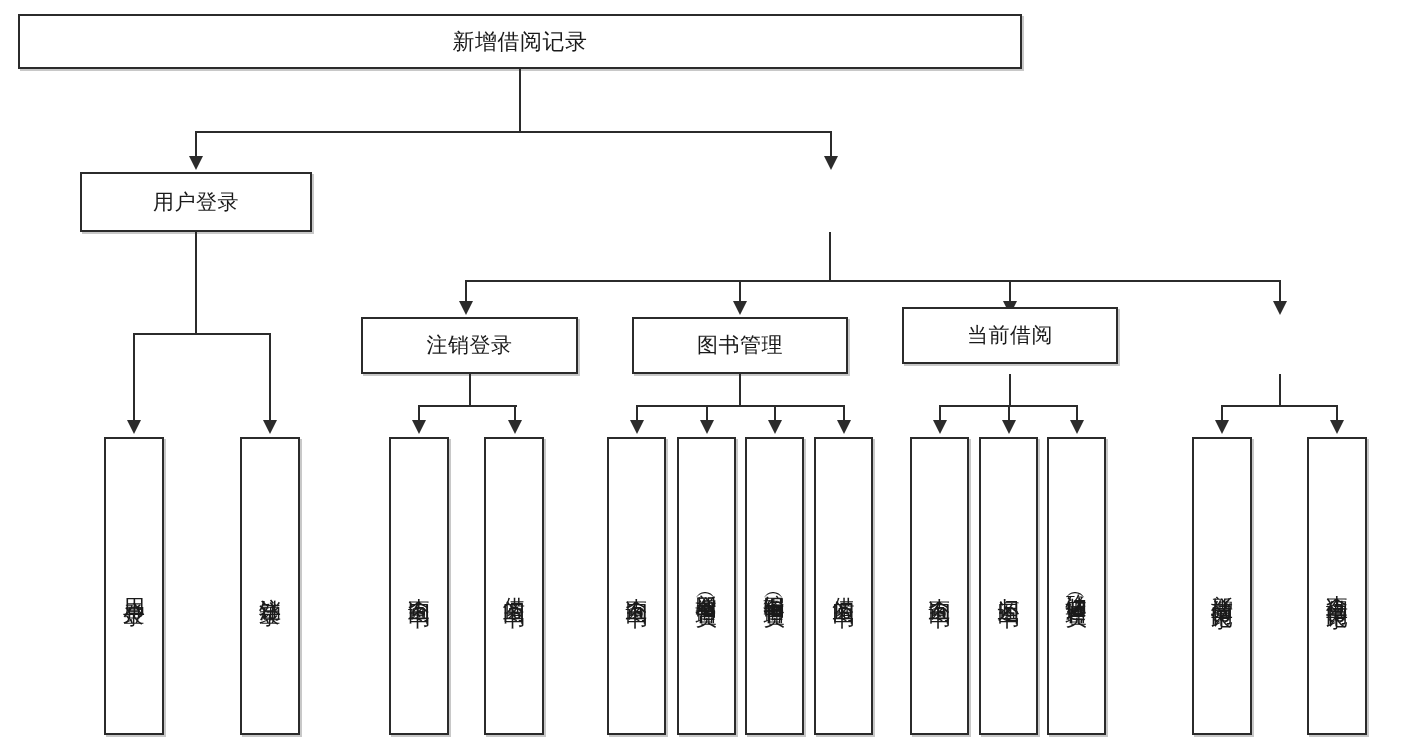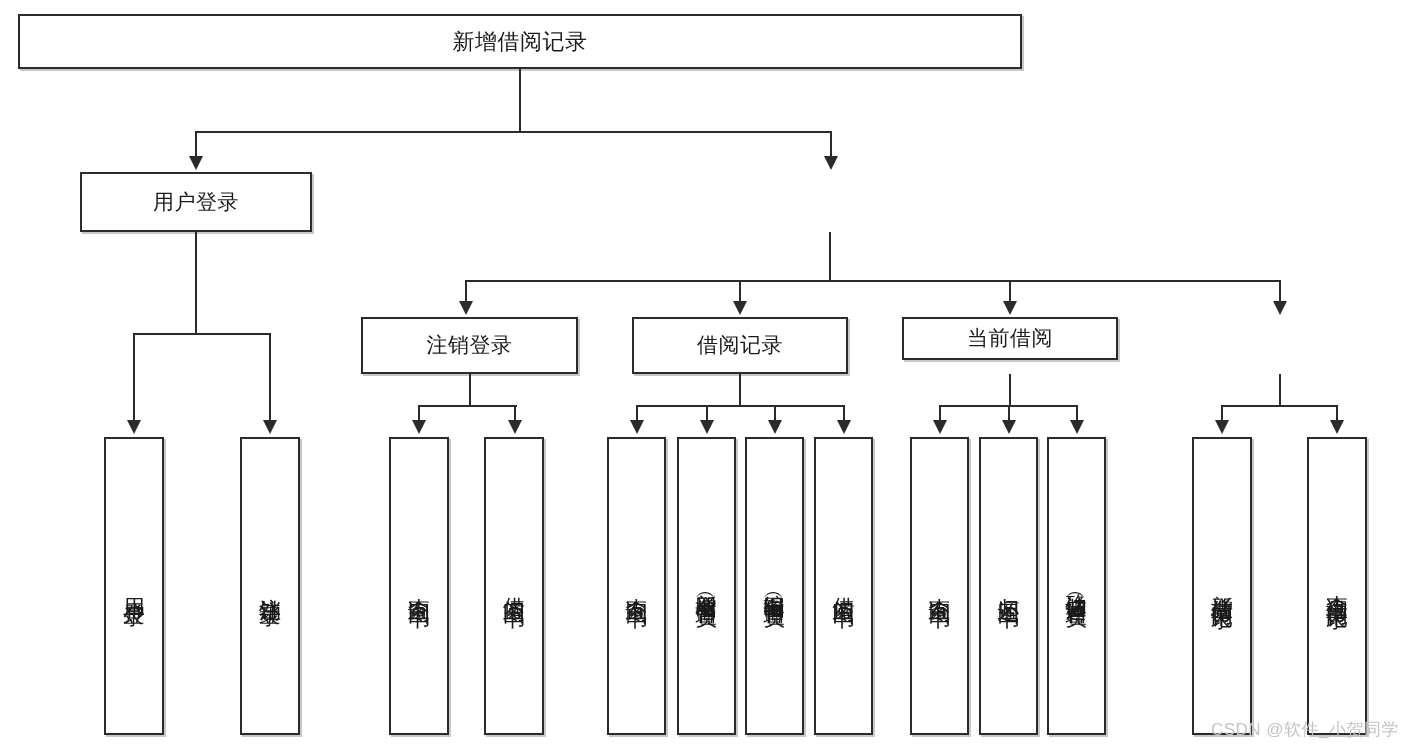--- a/index.html
+++ b/index.html
@@ -130,23 +130,23 @@
   <div class="arrow" style="left:733px; top:301px;"></div>
   <div class="vline" style="left:1009px; top:280px; height:23px;"></div>
   <div class="arrow" style="left:1003px; top:301px;"></div>
   <div class="vline" style="left:1279px; top:280px; height:23px;"></div>
   <div class="arrow" style="left:1273px; top:301px;"></div>
 
   <div class="node horiz" style="left:361px; top:317px; width:217px; height:57px;">
     <span class="label">注销登录</span>
   </div>
   <div class="node horiz" style="left:632px; top:317px; width:216px; height:57px;">
-    <span class="label">借阅记录</span>
-  </div>
-  <div class="node horiz" style="left:902px; top:317px; width:216px; height:43px;">
+    <span class="label">图书管理</span>
+  </div>
+  <div class="node horiz" style="left:902px; top:307px; width:216px; height:57px;">
     <span class="label">当前借阅</span>
   </div>
 
   <div class="vline" style="left:469px; top:374px; height:33px;"></div>
   <div class="hline" style="left:419px; top:405px; width:98px;"></div>
   <div class="vline" style="left:418px; top:405px; height:17px;"></div>
   <div class="arrow" style="left:412px; top:420px;"></div>
   <div class="vline" style="left:514px; top:405px; height:17px;"></div>
   <div class="arrow" style="left:508px; top:420px;"></div>
 
@@ -214,15 +214,14 @@
     <span class="label">确认归还（管理员）</span>
   </div>
 
   <div class="node vert" style="left:1192px; top:437px; width:60px; height:298px;">
     <span class="label">新增借阅记录</span>
   </div>
   <div class="node vert" style="left:1307px; top:437px; width:60px; height:298px;">
     <span class="label">查询借阅记录</span>
   </div>
 
-  <div id="watermark">CSDN @软件_小贺同学</div>
 
 </div>
 
 </body></html>

